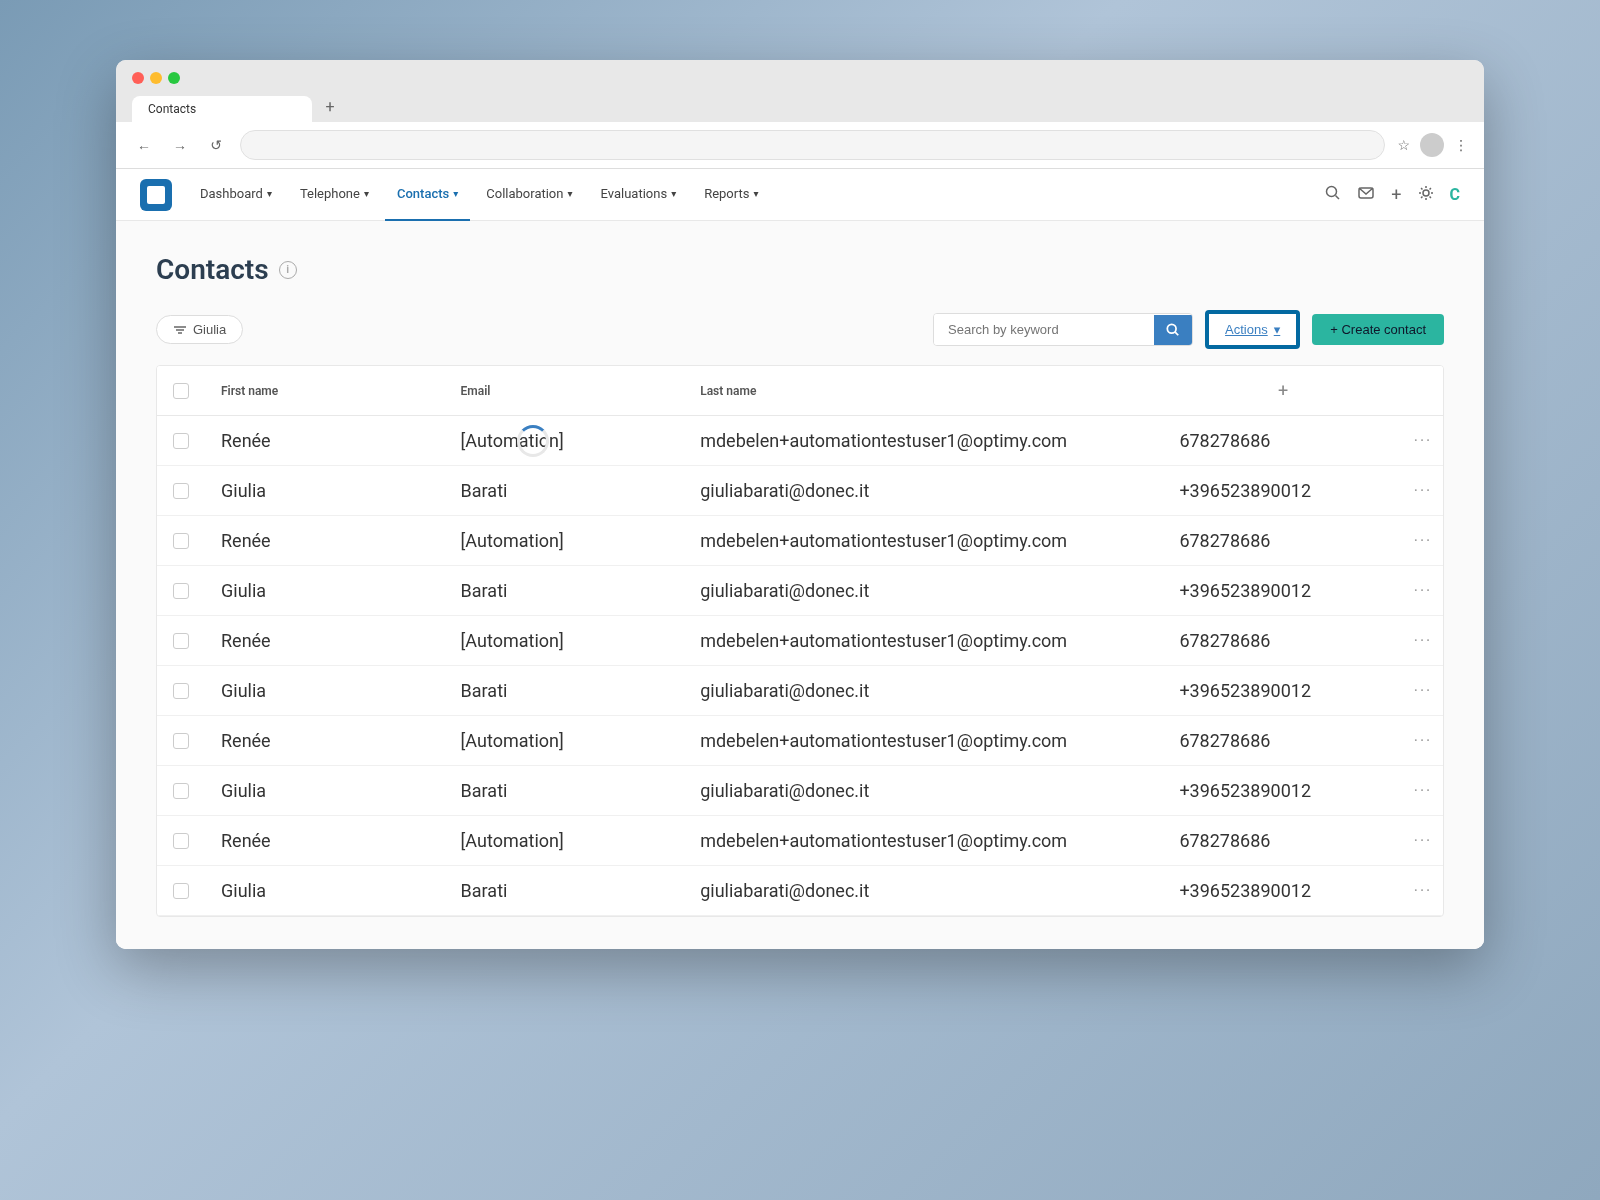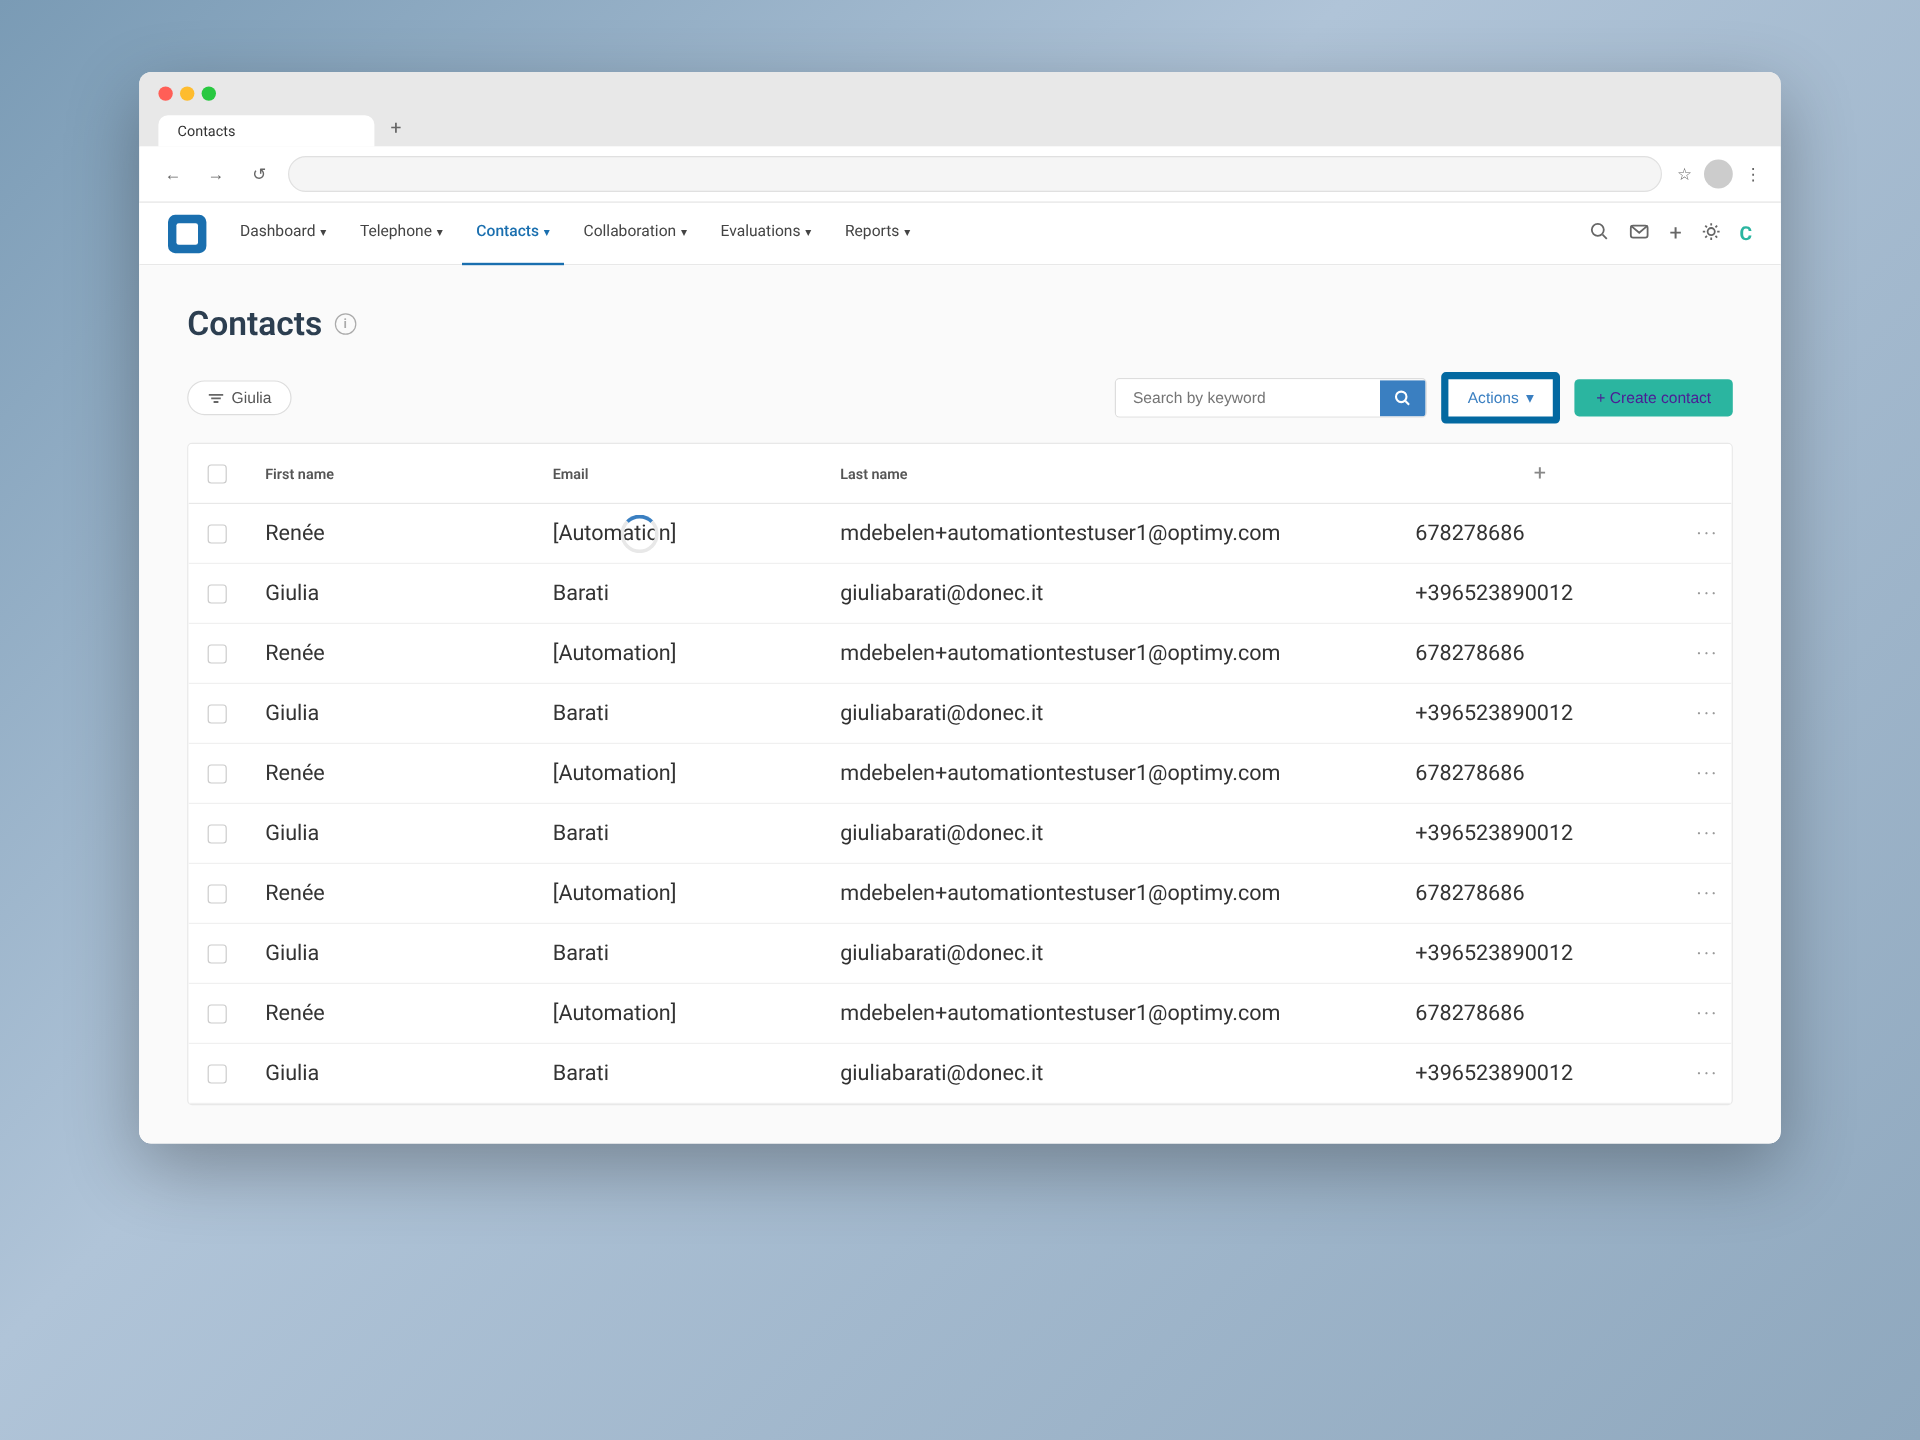--- a/index.html
+++ b/index.html
@@ -259,38 +259,39 @@
       cursor: pointer;
       display: flex;
       align-items: center;
       color: white;
     }
     .actions-btn {
       display: flex;
       align-items: center;
       gap: 6px;
       padding: 8px 16px;
-      border: 6px solid #0369a1;
+      border: 4px solid #0369a1;
       border-radius: 4px;
       background: white;
       font-size: 13px;
       color: #3a7fc1;
       cursor: pointer;
       font-weight: 500;
+      text-decoration: underline;
     }
     .create-btn {
       display: flex;
       align-items: center;
       gap: 6px;
       padding: 8px 18px;
       border: none;
       border-radius: 4px;
       background: #2bb5a0;
       font-size: 13px;
-      color: #4c1d95;
+      color: #0f172a;
       cursor: pointer;
       font-weight: 500;
     }
     
     .contacts-table {
       background: white;
       border: 1px solid #e8e8e8;
       border-radius: 4px;
       overflow: hidden;
       width: 100%;

